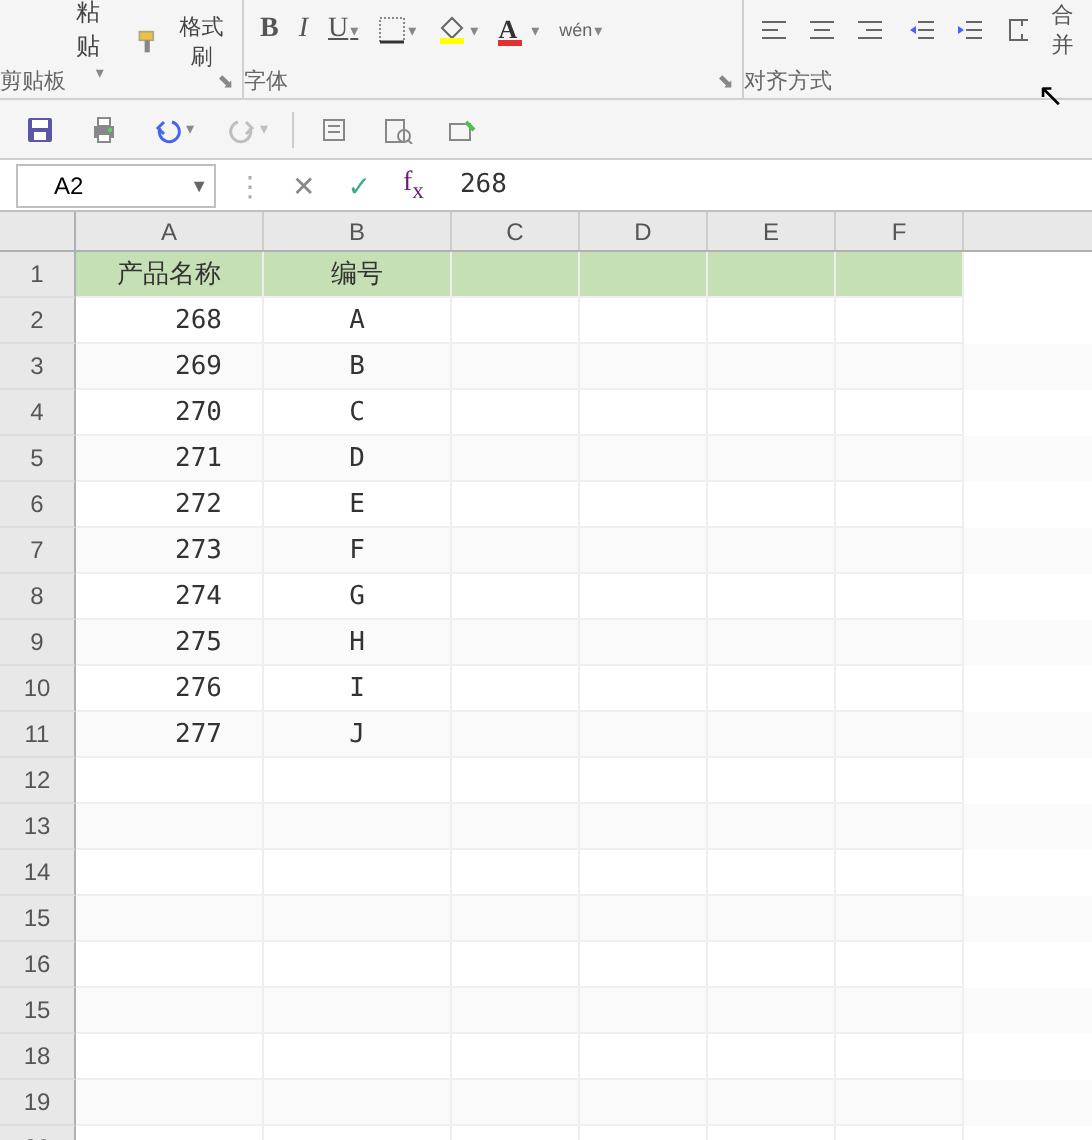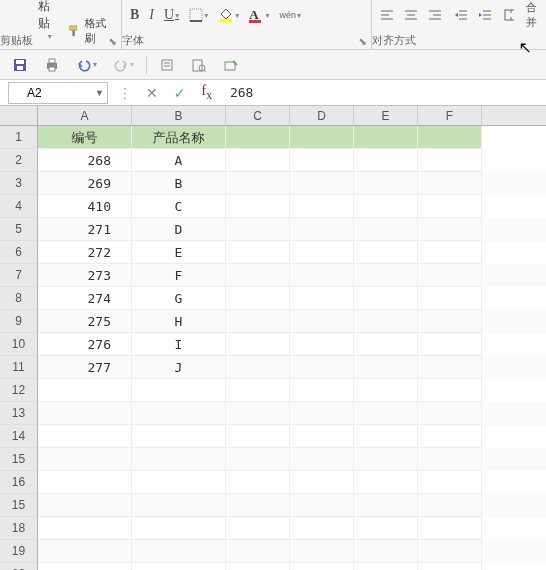--- a/index.html
+++ b/index.html
@@ -11,21 +11,21 @@
 .ribbon-label { text-align: left; font-size: 11px; color: #666; position: absolute; bottom: 2px; left: 0; right: 0; }
 .ribbon-dialog-arrow { position: absolute; bottom: 3px; right: 4px; font-size: 10px; color: #888; }
 .rbtn { padding: 2px 4px; color: #555; cursor: pointer; display: inline-flex; align-items: center; gap: 1px; height: 20px; }
 .rbtn svg { display: block; }
 .rbtn.bold { font-weight: bold; font-family: "Times New Roman"; font-size: 14px; }
 .rbtn.italic { font-style: italic; font-family: "Times New Roman"; font-size: 14px; }
 .rbtn.underline { text-decoration: underline; font-family: "Times New Roman"; font-size: 14px; }
 .dd { font-size: 8px; color: #888; }
 .paste-block { display: flex; flex-direction: column; align-items: center; padding: 0 6px 0 2px; margin-left: 32px; }
 .paste-text { font-size: 12px; color: #444; margin-top: -2px; }
-.side-buttons { display: flex; flex-direction: column; gap: 1px; padding-top: 16px; }
+.side-buttons { display: flex; flex-direction: column; gap: 1px; padding-top: 6px; text-align: center; }
 .format-painter { display: flex; align-items: center; gap: 3px; font-size: 11px; color: #444; }
 
 .qat { background: #f5f5f5; height: 30px; display: flex; align-items: center; gap: 8px; padding: 0 8px; border-bottom: 1px solid #d0d0d0; }
 .qat .sep { width: 1px; height: 18px; background: #ccc; }
 
 .formula-bar { background: #fff; height: 26px; display: flex; align-items: center; border-bottom: 1px solid #c0c0c0; }
 .name-box { width: 100px; height: 22px; border: 1px solid #c0c0c0; margin: 0 4px 0 8px; display: flex; align-items: center; padding: 0 18px; font-size: 12px; background: #fff; position: relative; }
 .name-box-dd { position: absolute; right: 3px; font-size: 9px; color: #666; }
 .fb-sep { font-size: 14px; color: #aaa; padding: 0 6px; }
 .fb-btn { padding: 0 8px; color: #888; font-size: 14px; cursor: pointer; }
@@ -239,22 +239,22 @@
         <div class="col-h B">B</div>
         <div class="col-h small">C</div>
         <div class="col-h small">D</div>
         <div class="col-h small">E</div>
         <div class="col-h small">F</div>
       </div>
   </div>
   <div class="rows" id="rows">
       <div class="row header-row">
         <div class="row-h">1</div>
+        <div class="cell B">产品名称</div>
         <div class="cell A">编号</div>
-        <div class="cell B">产品名称</div>
         <div class="cell small"></div>
         <div class="cell small"></div>
         <div class="cell small"></div>
         <div class="cell small"></div>
       </div>
       <div class="row">
         <div class="row-h">2</div>
         <div class="cell A num">268</div>
         <div class="cell B ctr">A</div>
         <div class="cell small"></div>
@@ -266,21 +266,21 @@
         <div class="row-h">3</div>
         <div class="cell A num">269</div>
         <div class="cell B ctr">B</div>
         <div class="cell small"></div>
         <div class="cell small"></div>
         <div class="cell small"></div>
         <div class="cell small"></div>
       </div>
       <div class="row">
         <div class="row-h">4</div>
-        <div class="cell A num">410</div>
+        <div class="cell A num">270</div>
         <div class="cell B ctr">C</div>
         <div class="cell small"></div>
         <div class="cell small"></div>
         <div class="cell small"></div>
         <div class="cell small"></div>
       </div>
       <div class="row odd">
         <div class="row-h">5</div>
         <div class="cell A num">271</div>
         <div class="cell B ctr">D</div>

